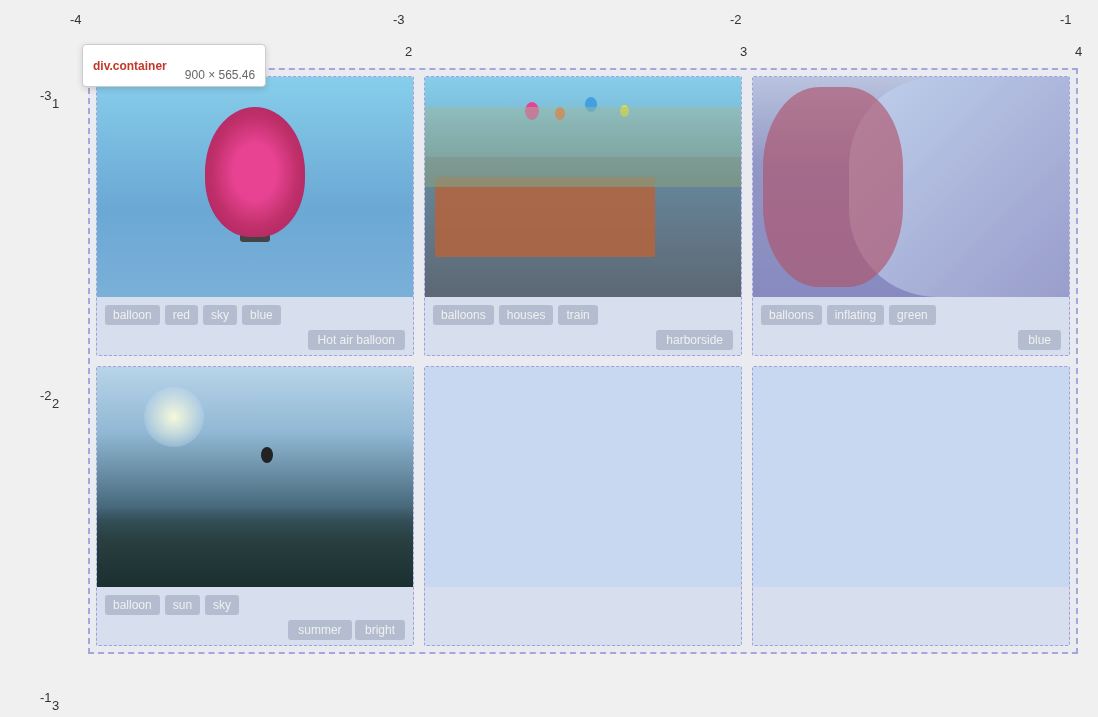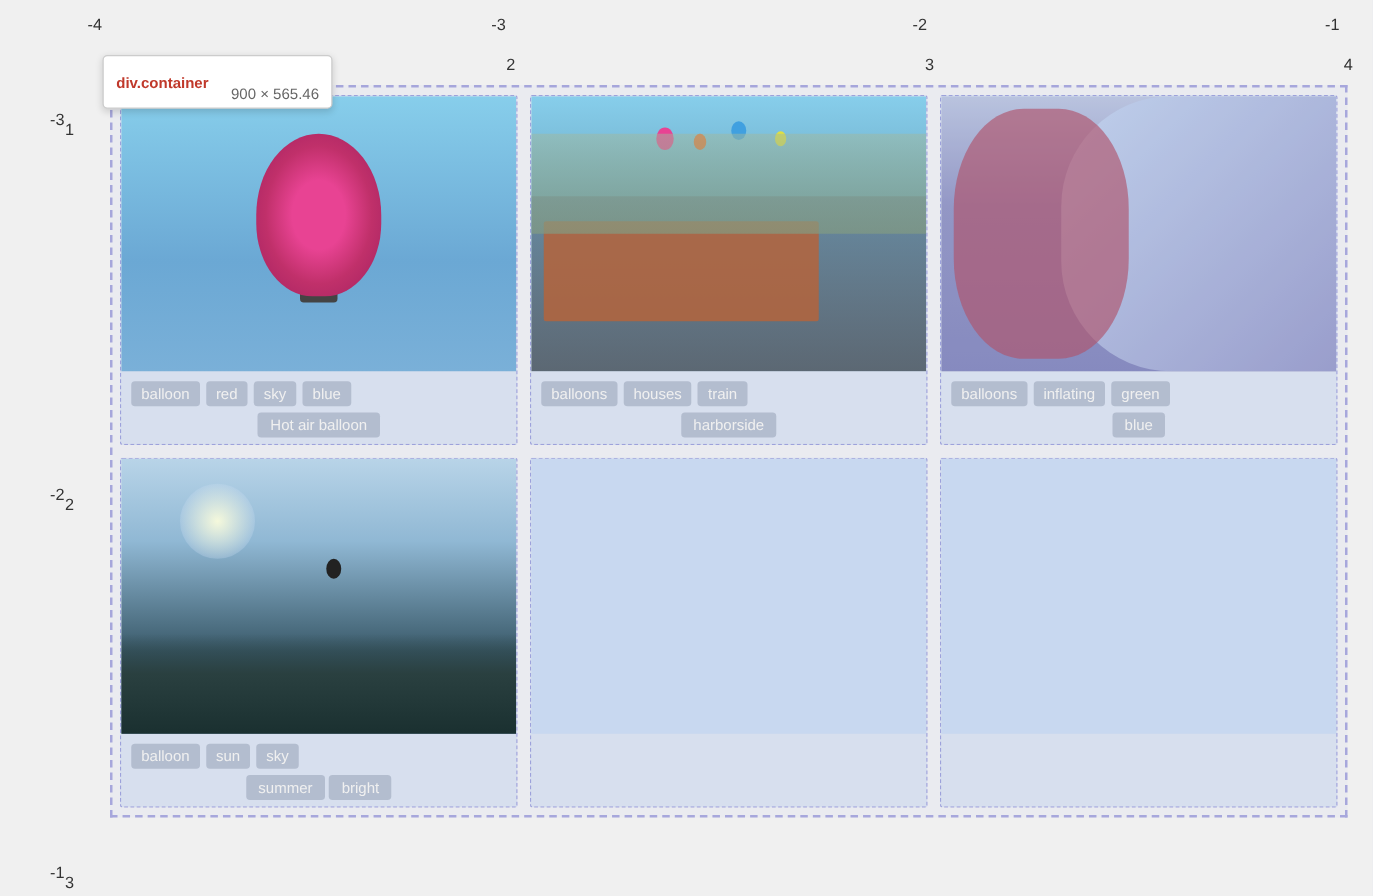--- a/index.html
+++ b/index.html
@@ -143,21 +143,21 @@
     .tag {
       background: rgba(160, 170, 190, 0.65);
       color: #f0f0f0;
       border-radius: 3px;
       padding: 3px 8px;
       font-size: 12px;
     }
 
     .card-title {
       padding: 4px 8px 8px 8px;
-      text-align: center;
+      text-align: right;
     }
     .card-title span {
       background: rgba(160, 170, 190, 0.65);
       color: #f0f0f0;
       border-radius: 3px;
       padding: 3px 10px;
       font-size: 12px;
     }
 
     

